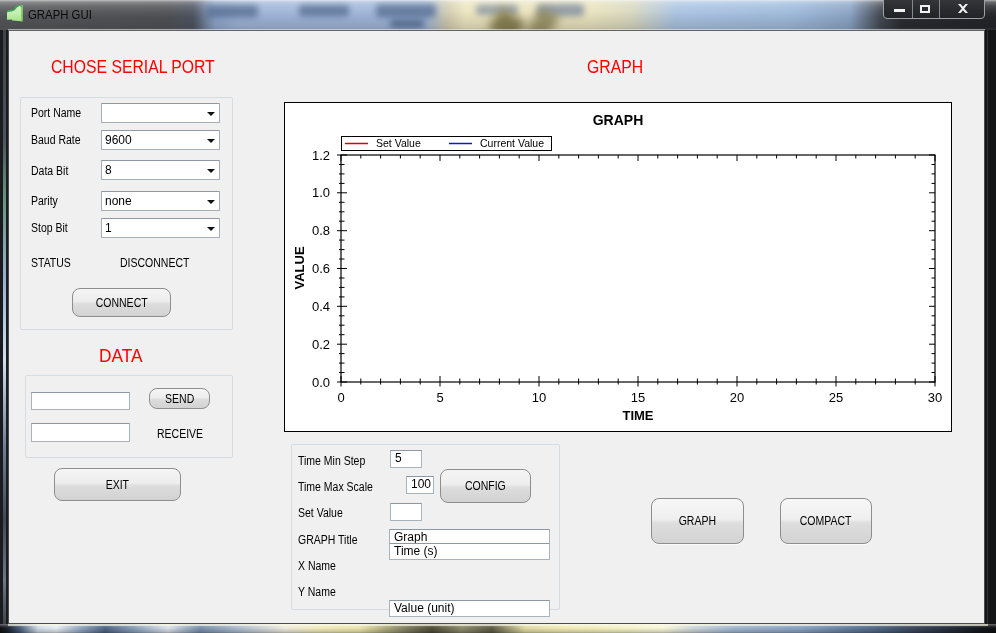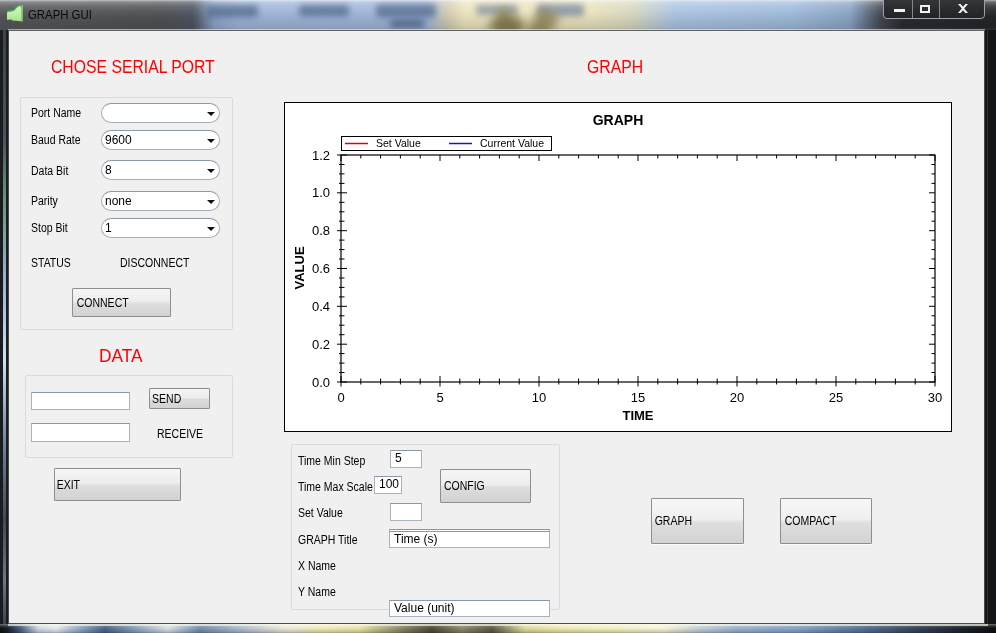--- a/index.html
+++ b/index.html
@@ -23,24 +23,24 @@
 #bborder .shade{position:absolute;left:0;top:0;width:996px;height:9px;
  background:linear-gradient(180deg,rgba(255,255,255,.4) 0px,rgba(255,255,255,.15) 2px,rgba(0,0,0,0) 4px,rgba(0,0,0,.18) 8px,rgba(0,0,0,.35) 9px)}
 #bborder .topline{position:absolute;left:8px;top:0;width:980px;height:1.5px;background:rgba(246,244,216,.65)}
 #content{left:8px;top:30px;width:977px;height:594px;background:#f0f0f0;border:1px solid #4a4c4f;border-top-color:#606265}
 #captxt{left:28px;top:7px;font-size:13px;color:#0a0a0c;transform:scaleX(.875);transform-origin:0 50%;white-space:nowrap}
 #wbtns{left:883px;top:-2px;width:102px;height:21px;border:1px solid #9aa0a6;border-radius:0 0 4px 4px;background:linear-gradient(180deg,#36373b,#292a2e 60%,#222327)}
 .wdiv{position:absolute;top:0;width:1px;height:19px;background:#85898e}
 .red{color:#f00;font-size:18px;transform:scaleX(.875);transform-origin:0 50%;white-space:nowrap}
 .panel{border:1px solid #d5dde3;border-radius:2px}
 .lbl{font-size:12px;color:#000;transform:scaleX(.875);transform-origin:0 50%;white-space:nowrap}
-.dd{position:absolute;left:101px;width:119px;height:20px;background:#fff;border:1px solid #a3aeb9;border-top-color:#8d99a5;border-radius:10px;font-size:12px;color:#000;line-height:18px;padding-left:3px}
+.dd{position:absolute;left:101px;width:119px;height:20px;background:#fff;border:1px solid #a3aeb9;border-top-color:#8d99a5;border-radius:1px;font-size:12px;color:#000;line-height:18px;padding-left:3px}
 .dd .ar{position:absolute;right:4px;top:8px;width:0;height:0;border-left:4px solid transparent;border-right:4px solid transparent;border-top:4.5px solid #111}
 .ti{position:absolute;background:#fff;border:1px solid #a9b3bd;border-top-color:#8b97a3;font-size:12px;color:#000;padding-left:4px}
-.btn{position:absolute;background:linear-gradient(180deg,#f5f5f5 0%,#ededed 45%,#dddddd 55%,#d2d2d2 100%);border:1px solid #8e8e8e;border-radius:1px;color:#000;font-size:12px;display:flex;align-items:center;justify-content:flex-start}
+.btn{position:absolute;background:linear-gradient(180deg,#f5f5f5 0%,#ededed 45%,#dddddd 55%,#d2d2d2 100%);border:1px solid #8e8e8e;border-radius:8px;color:#000;font-size:12px;display:flex;align-items:center;justify-content:center}
 .btn>span{transform:scaleX(.875);white-space:nowrap}
 .big{background:linear-gradient(180deg,#f7f7f7 0%,#efefef 46%,#dedede 54%,#d3d3d3 100%);box-shadow:0 1px 0 rgba(255,255,255,.7)}
 </style></head>
 <body>
 <div class="abs" id="titlebar">
   <div class="blob" style="left:206px;top:4px;width:52px;height:13px"></div>
   <div class="blob" style="left:299px;top:4px;width:50px;height:12px"></div>
   <div class="blob" style="left:376px;top:3px;width:60px;height:14px"></div>
   <div class="blob" style="left:390px;top:19px;width:34px;height:9px"></div>
   <div class="blob" style="left:476px;top:4px;width:42px;height:11px;opacity:.55"></div>
@@ -268,24 +268,24 @@
 </svg>
 
 <div class="abs panel" style="left:291px;top:444px;width:269px;height:166px"></div>
 <div class="abs lbl" style="left:298px;top:454px">Time Min Step</div>
 <div class="abs lbl" style="left:298px;top:480px">Time Max Scale</div>
 <div class="abs lbl" style="left:298px;top:506px">Set Value</div>
 <div class="abs lbl" style="left:298px;top:533px">GRAPH Title</div>
 <div class="abs lbl" style="left:298px;top:559px">X Name</div>
 <div class="abs lbl" style="left:298px;top:585px">Y Name</div>
 <div class="ti" style="left:390px;top:450px;width:32px;height:18px">5</div>
-<div class="ti" style="left:374px;top:476px;width:28px;height:18px">100</div>
+<div class="ti" style="left:406px;top:476px;width:28px;height:18px">100</div>
 <div class="ti" style="left:390px;top:503px;width:32px;height:18px"></div>
 <div class="ti" style="left:389px;top:529px;width:161px;height:17px">Graph</div>
-<div class="ti" style="left:389px;top:531px;width:161px;height:17px">Time (s)</div>
+<div class="ti" style="left:389px;top:543px;width:161px;height:17px">Time (s)</div>
 <div class="ti" style="left:389px;top:600px;width:161px;height:17px">Value (unit)</div>
 <div class="btn" style="left:440px;top:469px;width:91px;height:34px">
     <span>CONFIG</span>
   </div>
 
 <div class="btn big" style="left:651px;top:498px;width:93px;height:46px">
     <span>GRAPH</span>
   </div>
 <div class="btn big" style="left:780px;top:498px;width:92px;height:46px">
     <span>COMPACT</span>

